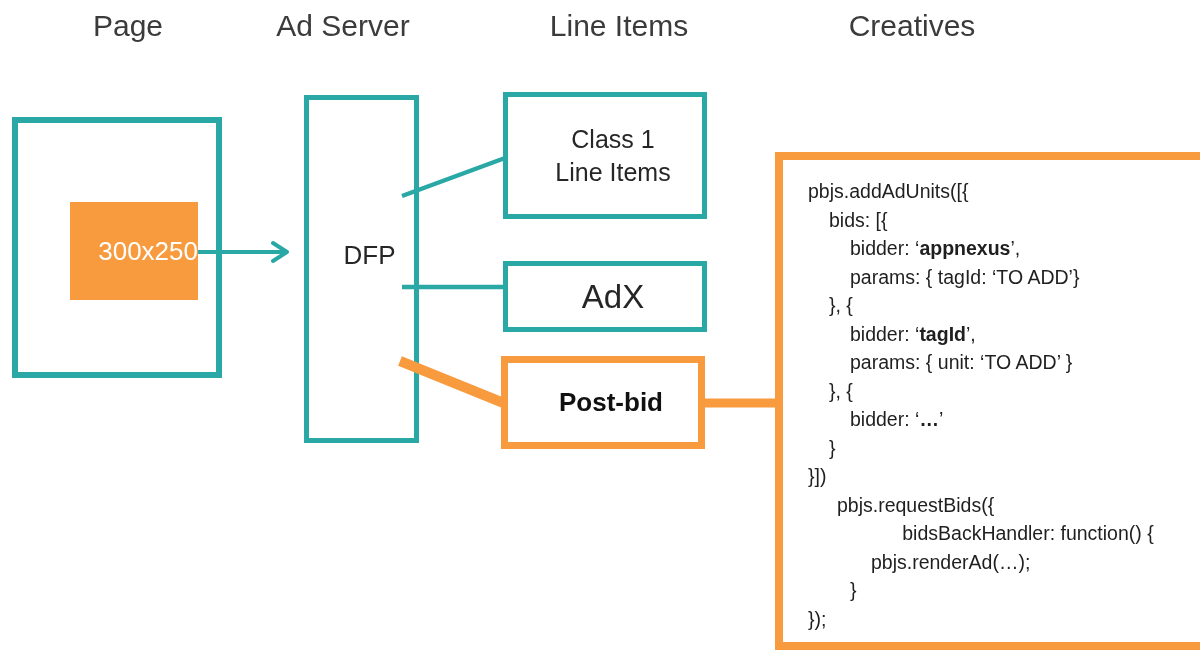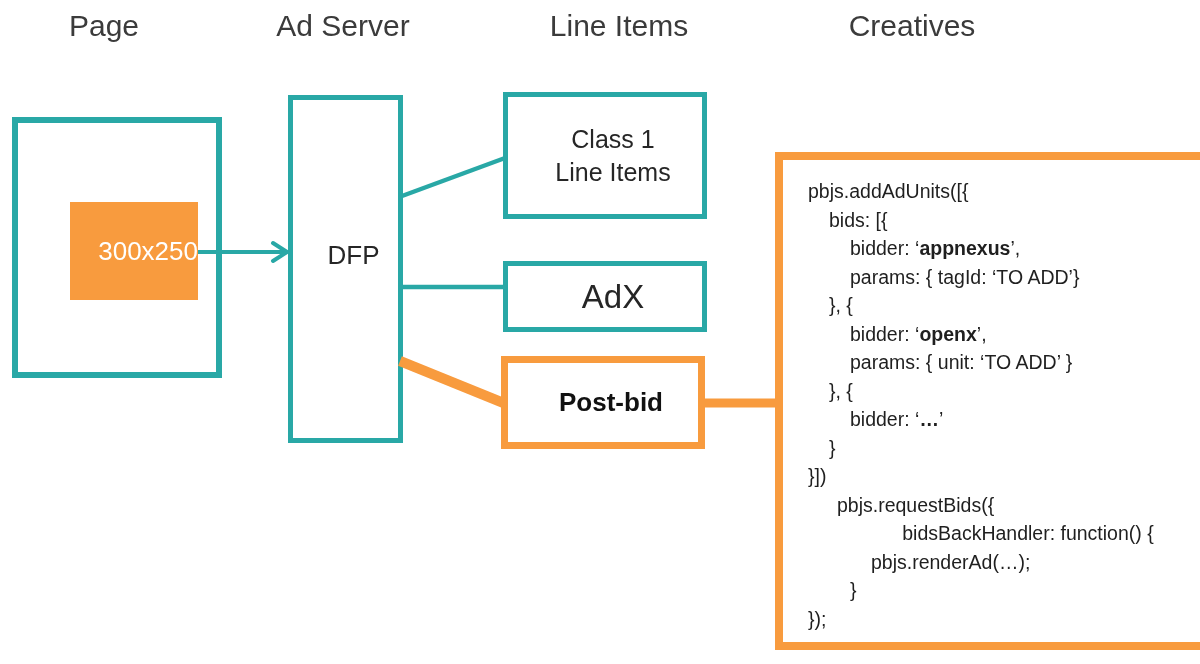--- a/index.html
+++ b/index.html
@@ -17,21 +17,21 @@
 
   
   .col-header {
     position: absolute;
     top: 9px;
     transform: translateX(-50%);
     font-size: 30px;
     color: var(--heading, #3b3b3b);
     white-space: nowrap;
   }
-  .hdr-page      { left: 104px; }
+  .hdr-page      { left: 128px; }
   .hdr-ad-server { left: 343px; }
   .hdr-line-items{ left: 619px; }
   .hdr-creatives { left: 912px; }
 
   
   .box {
     position: absolute;
     box-sizing: border-box;
     background: #fff;
     display: flex;
@@ -51,21 +51,21 @@
   }
   .ad-slot {
     position: absolute;
     left: 70px; top: 202px; width: 128px; height: 98px;
     background: var(--orange, #f89b3e);
     display: flex; align-items: center; justify-content: flex-end;
     color: var(--slot-text, #fff);
     font-size: 26px;
   }
   .dfp-box {
-    left: 288px; top: 95px; width: 115px; height: 348px;
+    left: 304px; top: 95px; width: 115px; height: 348px;
     font-size: 26px;
     padding-bottom: 28px;
   }
   .class1-box {
     left: 503px; top: 92px; width: 204px; height: 127px;
     font-size: 25px; line-height: 33px;
   }
   .adx-box {
     left: 503px; top: 248px; width: 204px; height: 71px;
     font-size: 33px;
@@ -134,21 +134,21 @@
     <span>Post-bid</span>
   </div>
 
   <div class="code-box">
     <div id="code-lines">
         <div class="code-line" style="padding-left: 0px;"><span>pbjs.addAdUnits([{</span></div>
         <div class="code-line" style="padding-left: 21px;"><span>bids: [{</span></div>
         <div class="code-line" style="padding-left: 42px;"><span>bidder: ‘</span><span class="bold">appnexus</span><span>’,</span></div>
         <div class="code-line" style="padding-left: 42px;"><span>params: { tagId: ‘TO ADD’}</span></div>
         <div class="code-line" style="padding-left: 21px;"><span>}, {</span></div>
-        <div class="code-line" style="padding-left: 42px;"><span>bidder: ‘</span><span class="bold">openx</span><span>’,</span></div>
+        <div class="code-line" style="padding-left: 42px;"><span>bidder: ‘</span><span class="bold">tagId</span><span>’,</span></div>
         <div class="code-line" style="padding-left: 42px;"><span>params: { unit: ‘TO ADD’ }</span></div>
         <div class="code-line" style="padding-left: 21px;"><span>}, {</span></div>
         <div class="code-line" style="padding-left: 42px;"><span>bidder: ‘</span><span class="bold">…</span><span>’</span></div>
         <div class="code-line" style="padding-left: 21px;"><span>}</span></div>
         <div class="code-line" style="padding-left: 0px;"><span>}])</span></div>
         <div class="code-line" style="padding-left: 0px; margin-left: 29px;"><span>pbjs.requestBids({</span></div>
         <div class="code-line" style="padding-left: 42px; text-align: center;"><span>bidsBackHandler: function() {</span></div>
         <div class="code-line" style="padding-left: 63px;"><span>pbjs.renderAd(…);</span></div>
         <div class="code-line" style="padding-left: 42px;"><span>}</span></div>
         <div class="code-line" style="padding-left: 0px;"><span>});</span></div>

